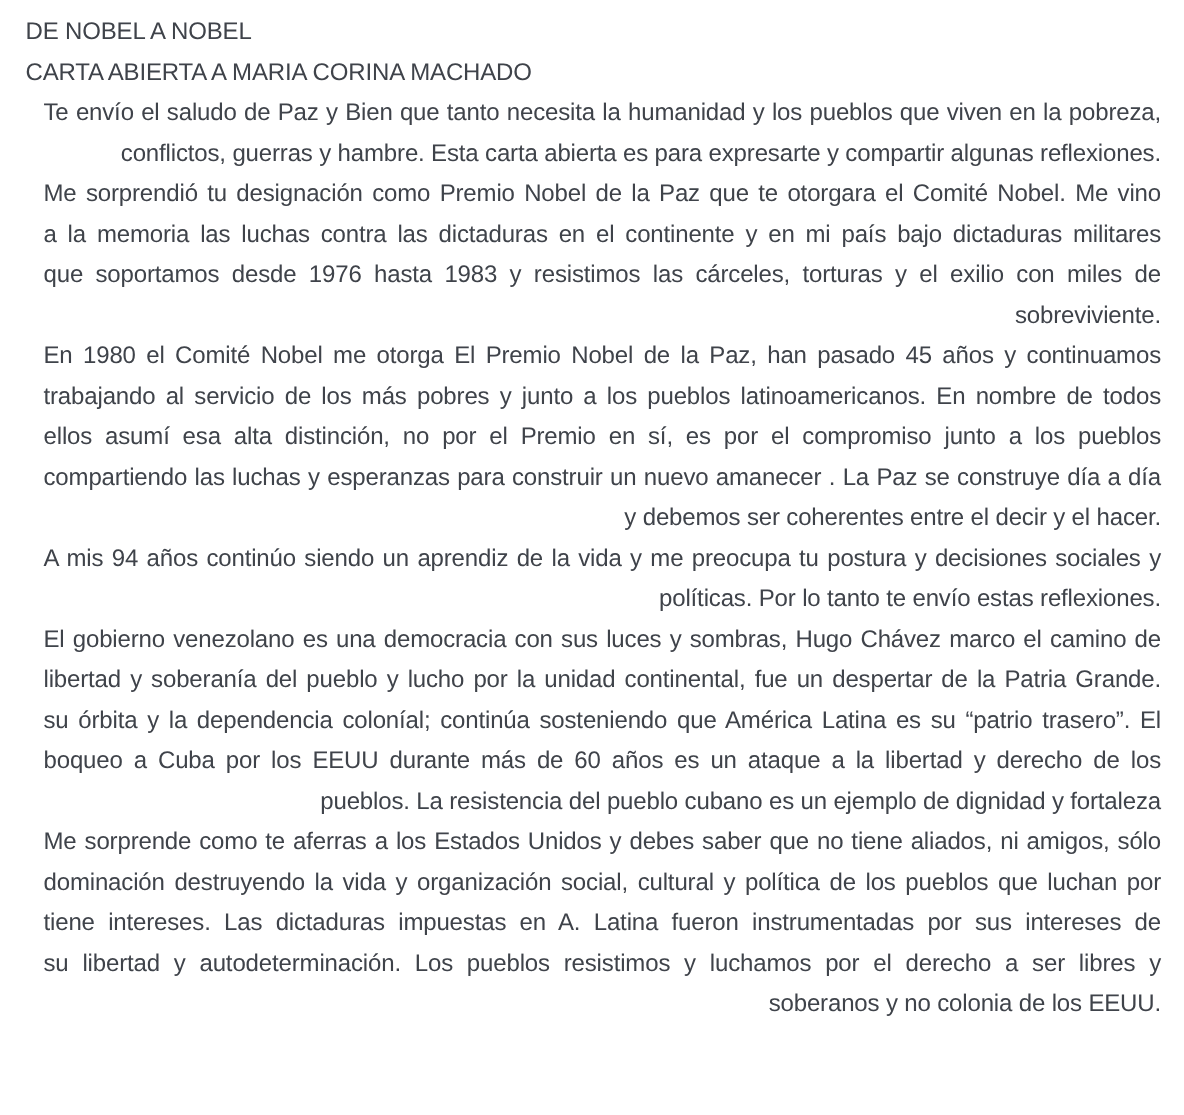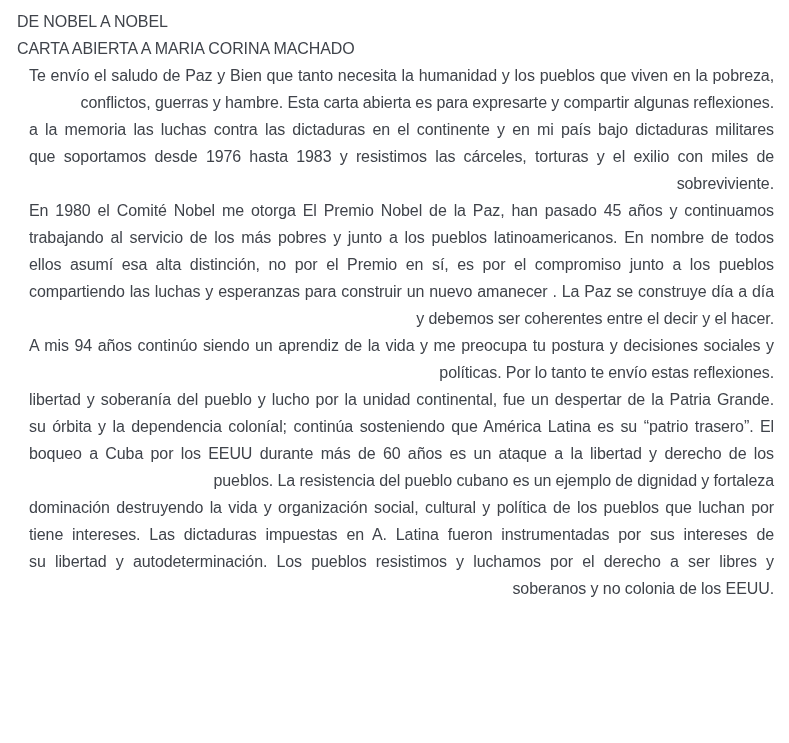--- a/index.html
+++ b/index.html
@@ -48,41 +48,44 @@
   <div>
     <div class="title-line">DE NOBEL A NOBEL</div>
     <div class="title-line">CARTA ABIERTA A MARIA CORINA MACHADO</div>
   </div>
   <div>
       <div class="paragraph">
         <div class="line">Te envío el saludo de Paz y Bien que tanto necesita la humanidad y los pueblos que viven en la pobreza,</div>
         <div class="line last">conflictos, guerras y hambre. Esta carta abierta es para expresarte y compartir algunas reflexiones.</div>
       </div>
       <div class="paragraph">
+        <div class="line">Me sorprendió tu designación como Premio Nobel de la Paz que te otorgara el Comité Nobel. Me vino</div>
         <div class="line">a la memoria las luchas contra las dictaduras en el continente y en mi país bajo dictaduras militares</div>
         <div class="line">que soportamos desde 1976 hasta 1983 y resistimos las cárceles, torturas y el exilio con miles de</div>
         <div class="line last">sobreviviente.</div>
       </div>
       <div class="paragraph">
         <div class="line">En 1980 el Comité Nobel me otorga El Premio Nobel de la Paz, han pasado 45 años y continuamos</div>
         <div class="line">trabajando al servicio de los más pobres y junto a los pueblos latinoamericanos. En nombre de todos</div>
         <div class="line">ellos asumí esa alta distinción, no por el Premio en sí, es por el compromiso junto a los pueblos</div>
         <div class="line">compartiendo las luchas y esperanzas para construir un nuevo amanecer . La Paz se construye día a día</div>
         <div class="line last">y debemos ser coherentes entre el decir y el hacer.</div>
       </div>
       <div class="paragraph">
         <div class="line">A mis 94 años continúo siendo un aprendiz de la vida y me preocupa tu postura y decisiones sociales y</div>
         <div class="line last">políticas. Por lo tanto te envío estas reflexiones.</div>
       </div>
       <div class="paragraph">
+        <div class="line">El gobierno venezolano es una democracia con sus luces y sombras, Hugo Chávez marco el camino de</div>
         <div class="line">libertad y soberanía del pueblo y lucho por la unidad continental, fue un despertar de la Patria Grande.</div>
         <div class="line">su órbita y la dependencia coloníal; continúa sosteniendo que América Latina es su “patrio trasero”. El</div>
         <div class="line">boqueo a Cuba por los EEUU durante más de 60 años es un ataque a la libertad y derecho de los</div>
         <div class="line last">pueblos. La resistencia del pueblo cubano es un ejemplo de dignidad y fortaleza</div>
       </div>
       <div class="paragraph">
+        <div class="line">Me sorprende como te aferras a los Estados Unidos y debes saber que no tiene aliados, ni amigos, sólo</div>
         <div class="line">dominación destruyendo la vida y organización social, cultural y política de los pueblos que luchan por</div>
         <div class="line">tiene intereses. Las dictaduras impuestas en A. Latina fueron instrumentadas por sus intereses de</div>
         <div class="line">su libertad y autodeterminación. Los pueblos resistimos y luchamos por el derecho a ser libres y</div>
         <div class="line last">soberanos y no colonia de los EEUU.</div>
       </div>
     </div>
 </div>
 
 </body></html>

